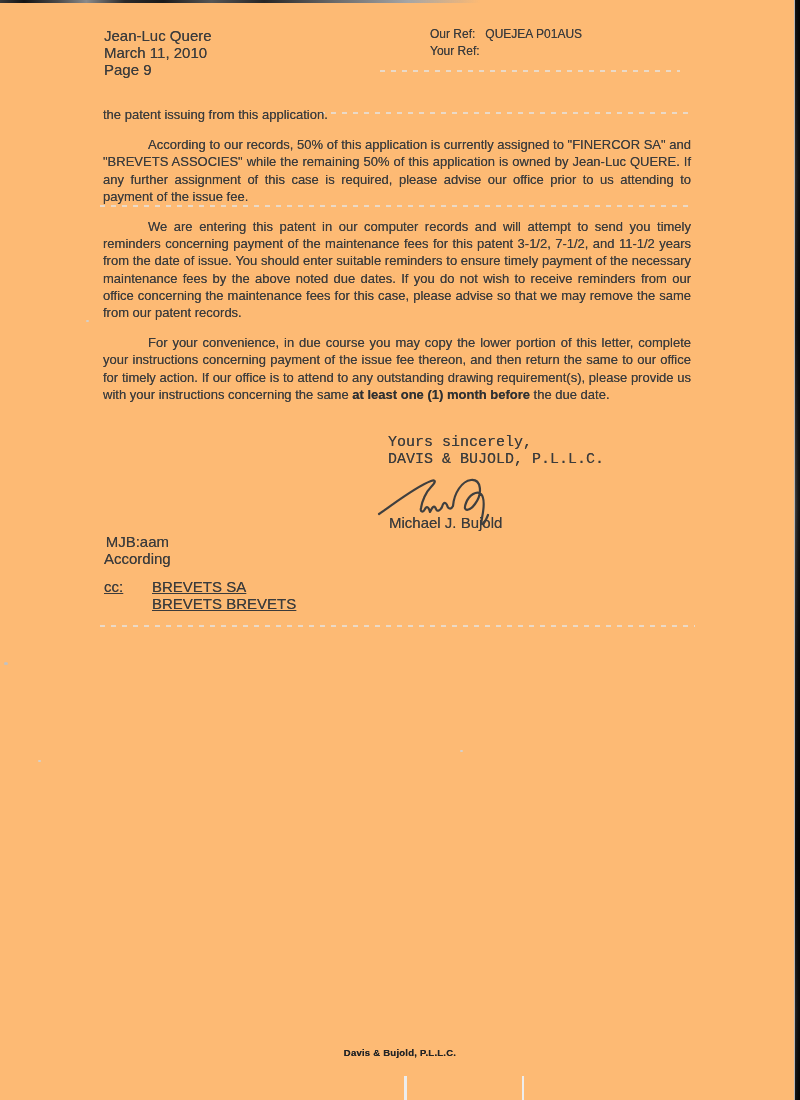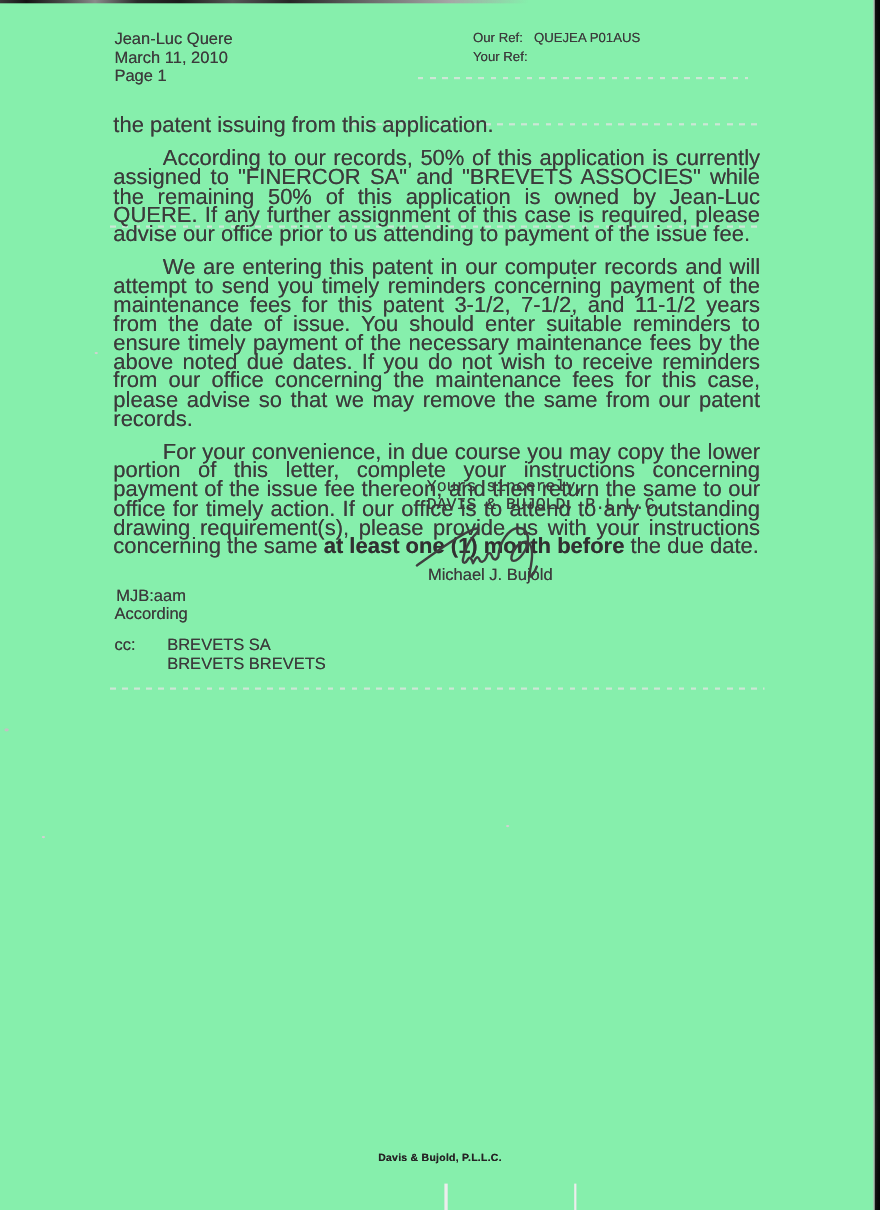--- a/index.html
+++ b/index.html
@@ -4,21 +4,21 @@
 <style>
   html, body { margin: 0; padding: 0; }
   body {
     font-family: "Liberation Sans", sans-serif;
     background: #ffffff;
   }
   .page {
     position: relative;
     width: 800px;
     height: 1100px;
-    background: #86efac;
+    background: #fdba74;
     overflow: hidden;
     color: #3b3b3b;
   }
   
   .scan-top-edge {
     position: absolute; top: 0; left: 0;
     width: 480px; height: 3px;
     background: linear-gradient(90deg,
       #3a3a3a 0%, #141414 5%, #4a4a4a 12%, #8a8a8a 18%, #2a2a2a 26%,
       #1b1b1b 34%, #565656 44%, #262626 55%, #6b6b6b 70%, #a5a5a5 85%,
@@ -41,31 +41,31 @@
   }
   .speck { position: absolute; background: #d2d2d2; border-radius: 50%; }
   .streak { position: absolute; background: #ededed; }
   
   .scan-text { color: #3b3b3b; text-shadow: 0 0 .35px rgba(70,70,70,.85); }
   .header-left  { position: absolute; left: 104px; top: 27px; font-size: 15px; line-height: 17px; }
   .header-right { position: absolute; left: 430px; top: 26px; font-size: 12px; line-height: 17px; }
   .header-right .ref-value { margin-left: 10px; }
   .body-text {
     position: absolute; left: 103px; top: 106px; width: 588px;
-    font-size: 20px; line-height: 17.2px;
+    font-size: 13px; line-height: 17.2px;
     text-align: justify;
   }
   .body-text p { margin: 0 0 13px 0; text-indent: 45px; }
   .body-text p.no-indent { text-indent: 0; }
   .body-text strong { font-weight: bold; color: #303030; }
   .closing { position: absolute; left: 388px; top: 434px; font-size: 15px; line-height: 17px; font-family: Liberation Mono, monospace; }
   .signature-wrap { position: absolute; left: 371px; top: 465px; width: 142px; height: 66px; z-index: 3; }
   .signer-name { position: absolute; left: 389px; top: 514px; font-size: 15px; z-index: 2; }
   .ref-block { position: absolute; left: 104px; top: 533px; font-size: 15px; line-height: 17px; text-align: center; }
-  .cc-block { position: absolute; left: 104px; top: 578px; font-size: 15px; line-height: 17px; display: flex; }
+  .cc-block { position: absolute; left: 104px; top: 578px; font-size: 15px; line-height: 17px; display: flex; text-decoration: underline; }
   .cc-label { width: 48px; }
   .footer {
     position: absolute; left: 0; top: 1047px; width: 800px;
     text-align: center; font-size: 9.5px; font-weight: bold;
     letter-spacing: .25px; color: #242424; text-shadow: 0 0 .5px #3a3a3a;
   }
 </style>
 </head>
 <body>
 
@@ -80,21 +80,21 @@
   <div class="speck" style="left:86px; top:320px; width:3px; height:2px;"></div>
   <div class="speck" style="left:4px; top:662px; width:4px; height:3px; background:#c2c2c2;"></div>
   <div class="speck" style="left:38px; top:760px; width:3px; height:2px;"></div>
   <div class="speck" style="left:460px; top:750px; width:3px; height:2px;"></div>
   <div class="streak" style="left:404px; top:1076px; width:3px; height:24px;"></div>
   <div class="streak" style="left:522px; top:1076px; width:2px; height:24px;"></div>
 
   <div class="header-left scan-text">
     <div>Jean-Luc Quere</div>
     <div>March 11, 2010</div>
-    <div>Page 1</div>
+    <div>Page 9</div>
   </div>
   <div class="header-right scan-text">
     <div>
       <span>Our Ref:</span><span class="ref-value">QUEJEA P01AUS</span>
     </div>
     <div>
       <span>Your Ref:</span>
     </div>
   </div>
 

